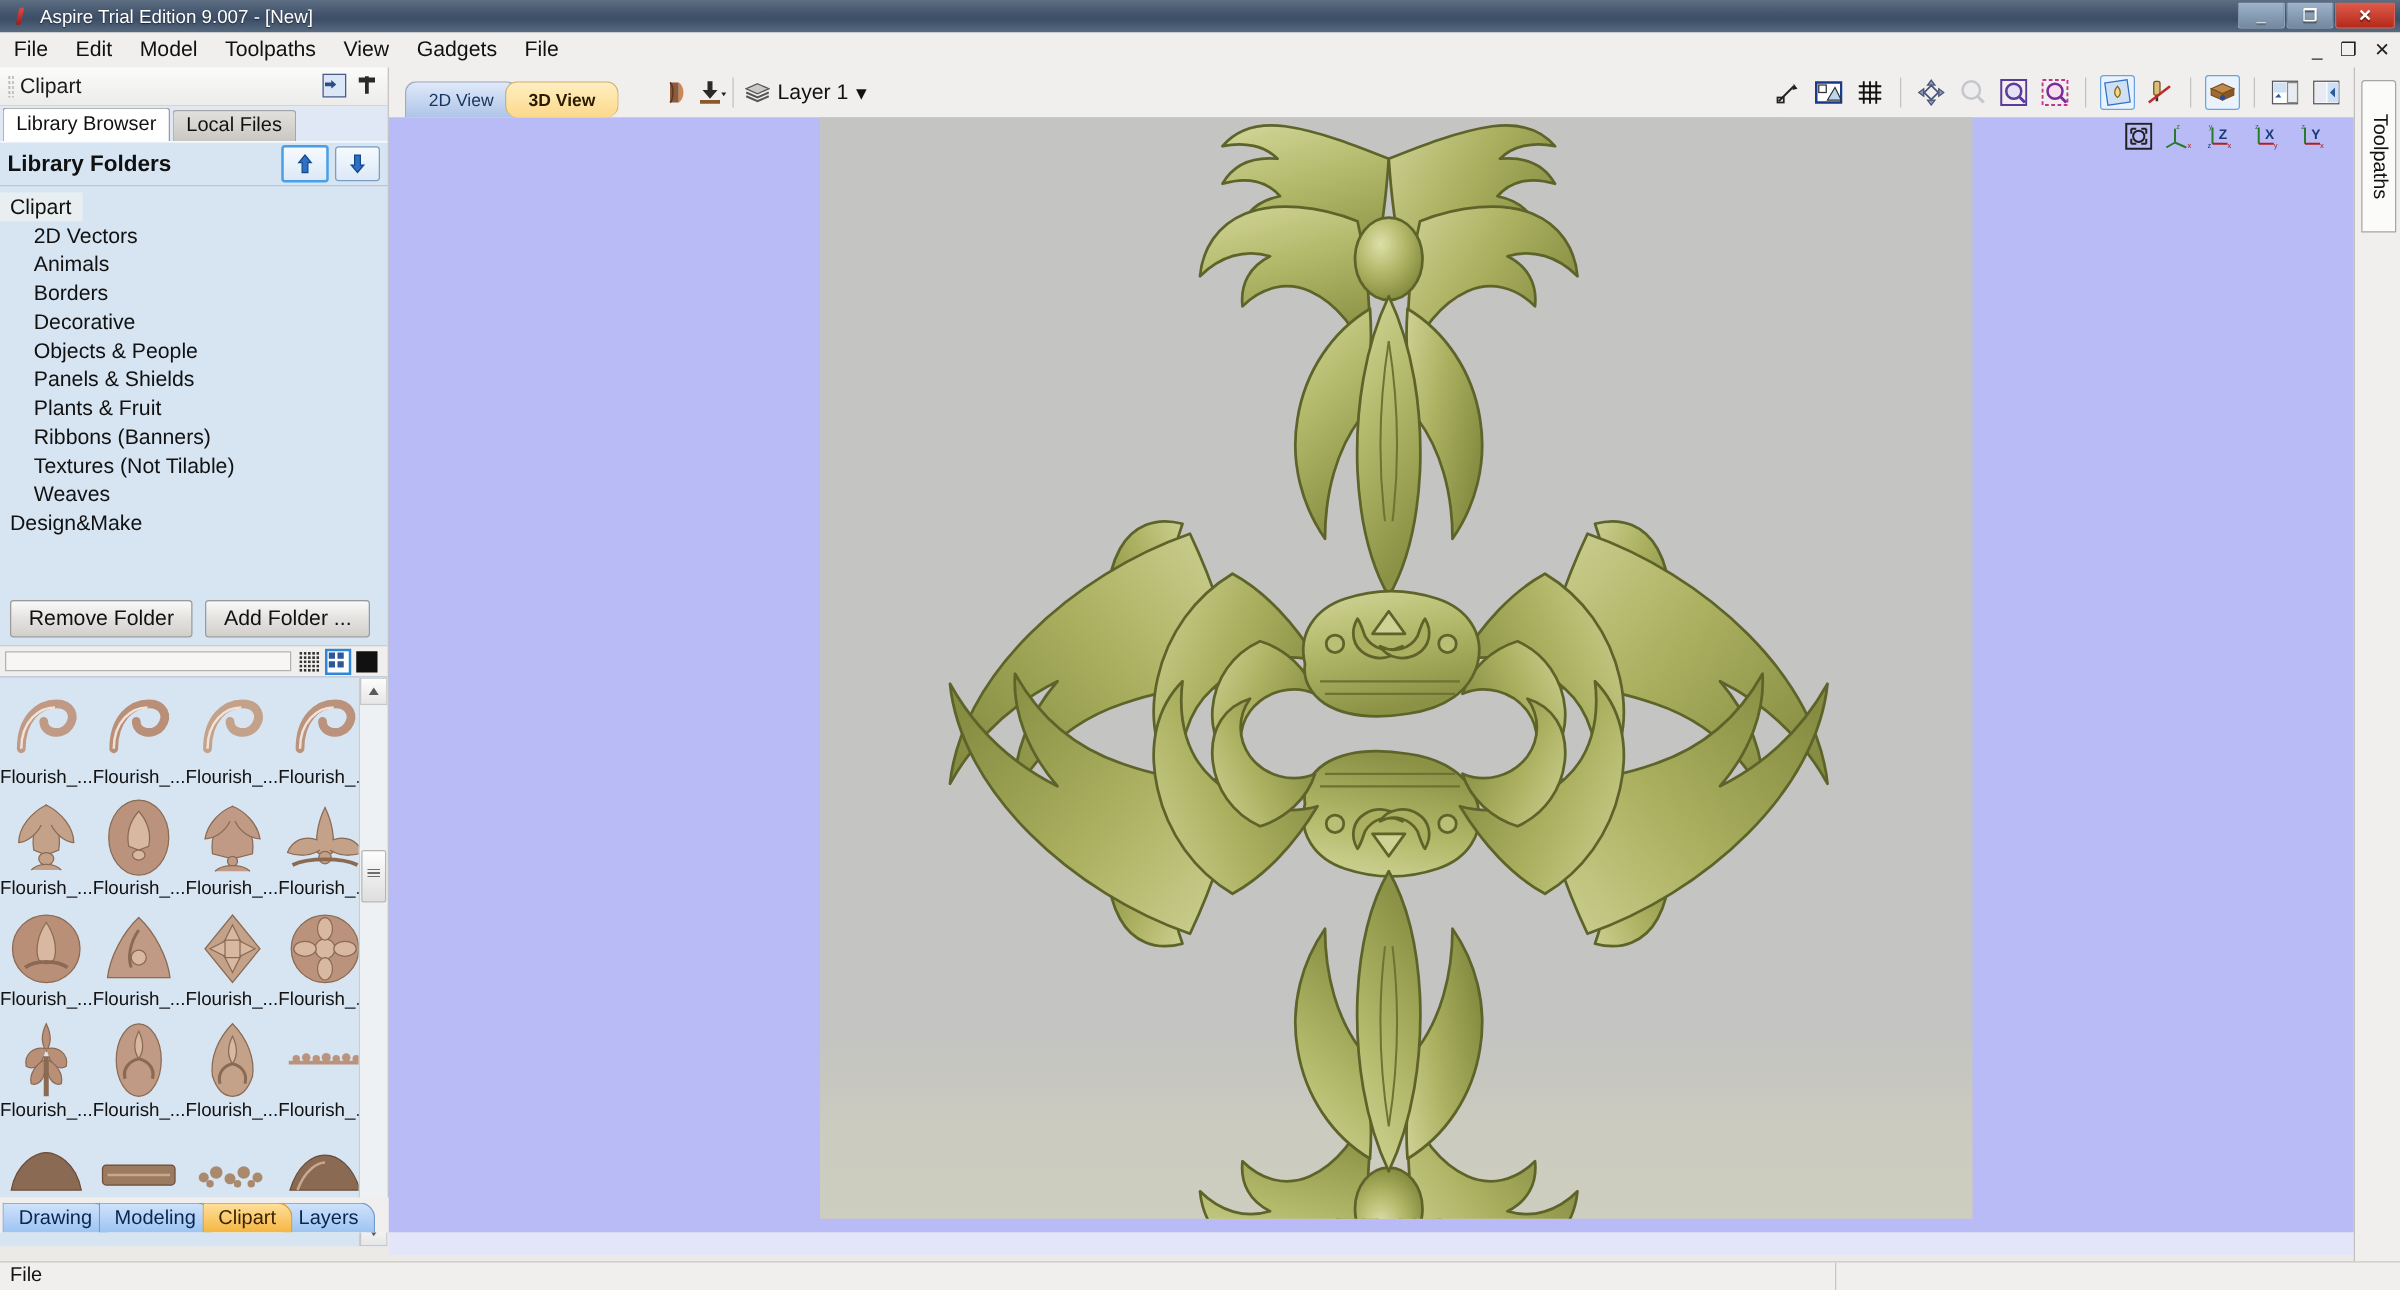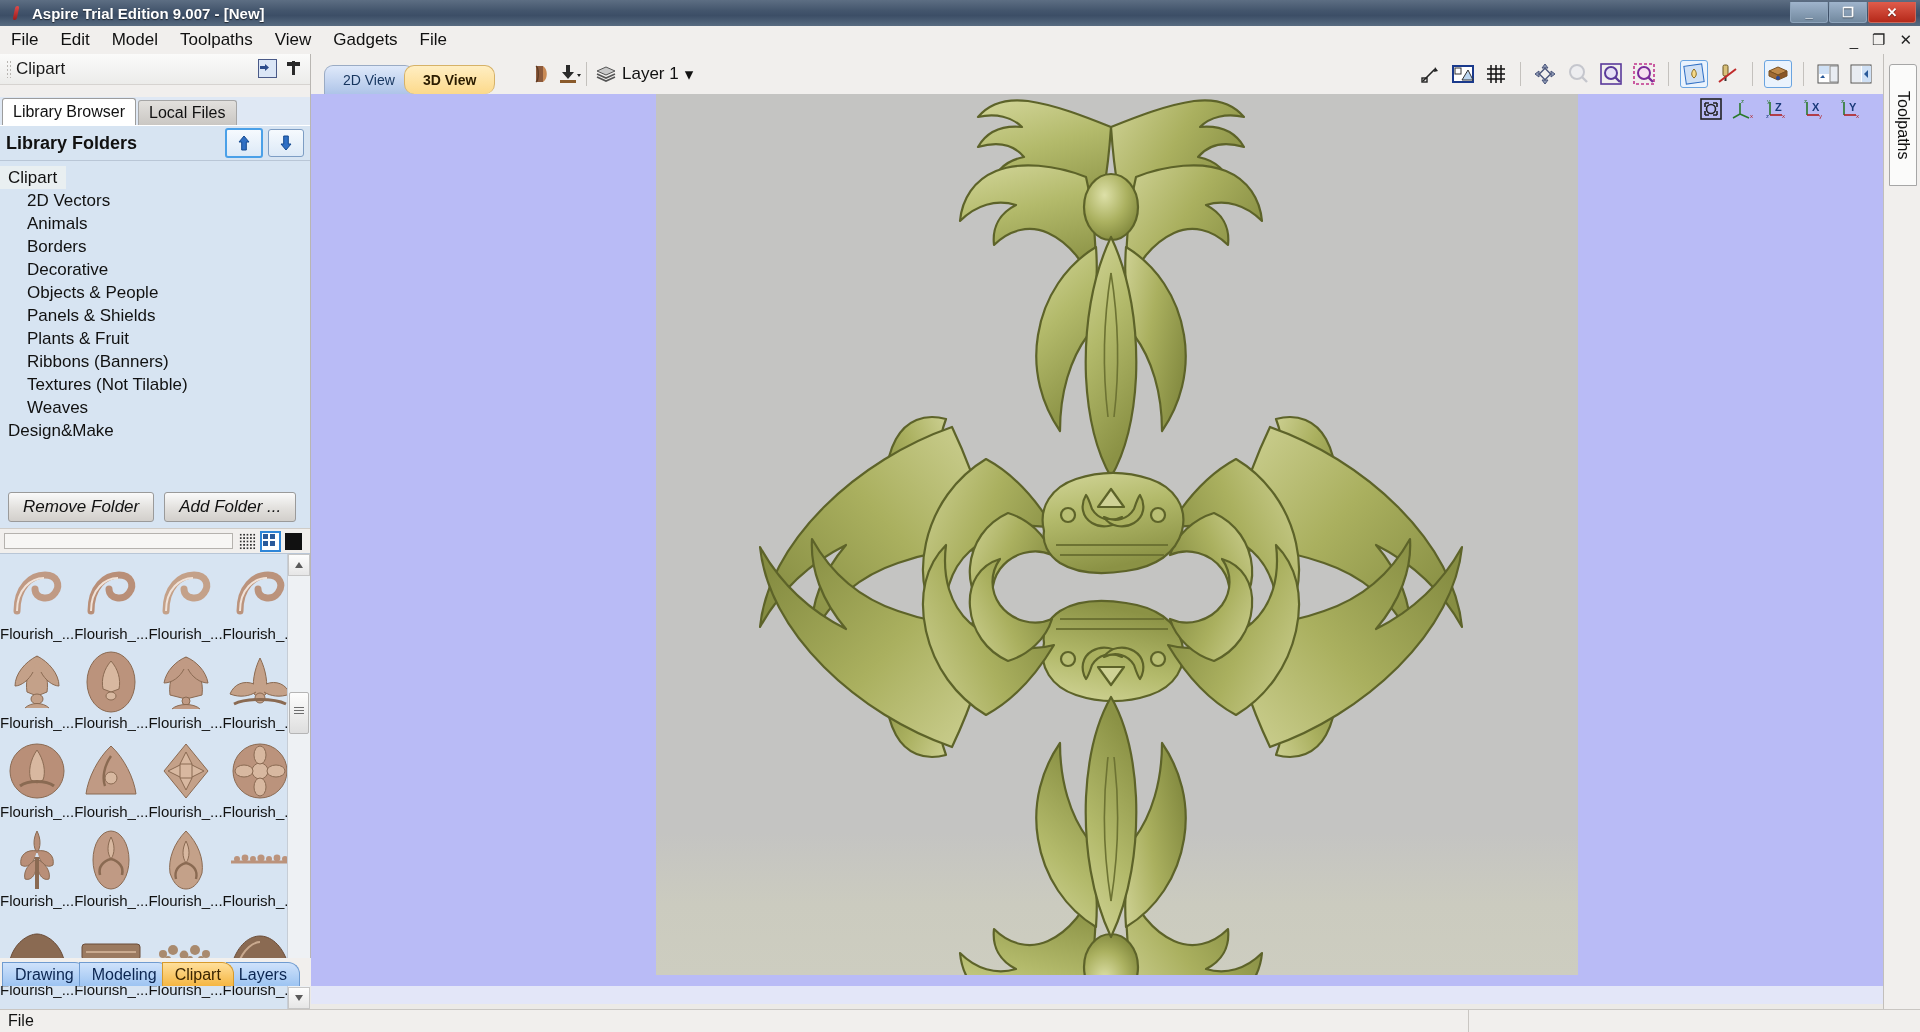--- a/index.html
+++ b/index.html
@@ -18,21 +18,21 @@
     background:linear-gradient(180deg,#5d6e83 0%,#44566d 40%,#3c4e66 60%,#586b80 100%);
     display:flex;align-items:center;
   }
   .titlebar .tb-left{display:flex;align-items:center;padding-left:8px;gap:8px;}
   .tb-icon{width:16px;height:16px;position:relative;}
   .tb-icon:before{
     content:"";position:absolute;left:6px;top:1px;width:4px;height:14px;
     background:linear-gradient(180deg,#e04a4a,#9b1c1c);
     border-radius:2px;transform:skewX(-12deg);
   }
-  .tb-title{color:#ffffff;font-size:15px;font-weight:700;text-shadow:0 1px 1px rgba(0,0,0,.6);}
+  .tb-title{color:#ffffff;font-size:15px;font-weight:400;text-shadow:0 1px 1px rgba(0,0,0,.6);}
   .tb-btns{position:absolute;right:4px;top:2px;display:flex;gap:1px;}
   .tb-btn{
     width:36px;height:20px;border:1px solid #8ea4bb;border-top:none;
     background:linear-gradient(180deg,#9fb4cc,#72899f);
     border-radius:0 0 3px 3px;display:flex;align-items:center;justify-content:center;
     color:#fff;font-size:13px;
   }
   .tb-btn.close{background:linear-gradient(180deg,#e05c4b,#b5291a);border-color:#c96a5c;width:46px;}
   .tb-btn .gl{display:block;line-height:1;font-weight:bold;text-shadow:0 1px 1px rgba(0,0,0,.5);}
 
@@ -67,21 +67,21 @@
   .panel-caption .cap-title{font-size:17px;color:#1a1a1a;}
   .cap-btns{position:absolute;right:8px;top:5px;display:flex;gap:8px;align-items:center;}
   .cap-btn{width:17px;height:17px;position:relative;cursor:pointer;}
   .ico-autohide{border:1px solid #4a5a88;background:#dbe6f6;}
   .ico-autohide:after{content:"";position:absolute;left:1px;top:4px;width:9px;height:7px;
      background:#2c4c8c;clip-path:polygon(0 2px,5px 2px,5px 0,9px 3.5px,5px 7px,5px 5px,0 5px);}
   .ico-pin:before{content:"";position:absolute;left:7px;top:1px;width:3px;height:14px;background:#2a2a2a;}
   .ico-pin:after{content:"";position:absolute;left:2px;top:2px;width:13px;height:4px;background:#2a2a2a;}
 
   
-  .tabrow{height:28px;display:flex;align-items:flex-end;background:#dfe8f4;padding-left:2px;position:relative;margin-top:12px;}
+  .tabrow{height:28px;display:flex;align-items:flex-end;background:#dfe8f4;padding-left:2px;position:relative;}
   .tabrow:after{content:"";position:absolute;left:0;right:0;bottom:0;height:0;}
   .ptab{
     height:24px;padding:0 10px;display:flex;align-items:center;font-size:16px;color:#111;
     border:1px solid #a6a6a6;border-bottom:none;border-radius:3px 3px 0 0;
     background:linear-gradient(180deg,#e2e0dd,#cac7c3);margin-right:2px;cursor:pointer;
   }
   .ptab.active{background:#ffffff;border-color:#9c9c9c;height:26px;position:relative;z-index:3;}
 
   .panel-body{background:#d7e4f2;height:402px;border-top:1px solid #fff;position:relative;}
   .lf-head{
@@ -98,21 +98,21 @@
   .tree{padding:5px 0 0 0;font-size:17px;color:#111;}
   .tree .node{height:23px;line-height:23px;padding-left:8px;cursor:default;}
   .tree .node.child{padding-left:27px;}
   .tree .node.sel{background:#e9eff1;display:inline-block;padding-right:9px;}
 
   .btnrow{position:absolute;left:0;bottom:6px;width:100%;display:flex;gap:10px;padding:0 8px;box-sizing:border-box;}
   .pbtn{
     flex:0 0 auto;height:28px;padding:0 14px;font-size:17px;color:#111;
     border:1px solid #9a9a9a;border-radius:3px;cursor:pointer;
     background:linear-gradient(180deg,#fafafa,#e2e0dd 55%,#d2cfcb);
-    display:flex;align-items:center;justify-content:center;font-style:italic;
+    display:flex;align-items:center;justify-content:center;
   }
 
   
   .searchbar{height:24px;background:#f1efed;display:flex;align-items:center;padding:0 4px;gap:6px;border-top:1px solid #cfccc8;}
   .searchbox{flex:1;height:14px;background:#f7f6f4;border:1px solid #b5b2ae;}
   .vmode{display:flex;gap:4px;align-items:center;padding-right:4px;}
   .vm{width:17px;height:17px;cursor:pointer;}
   .vm.dots{background-image:radial-gradient(#333 45%,transparent 46%);background-size:3.4px 3.4px;}
   .vm.grid4{border:2px solid #2f86d8;background:#fff;position:relative;}
   .vm.grid4:after{content:"";position:absolute;inset:1px;

